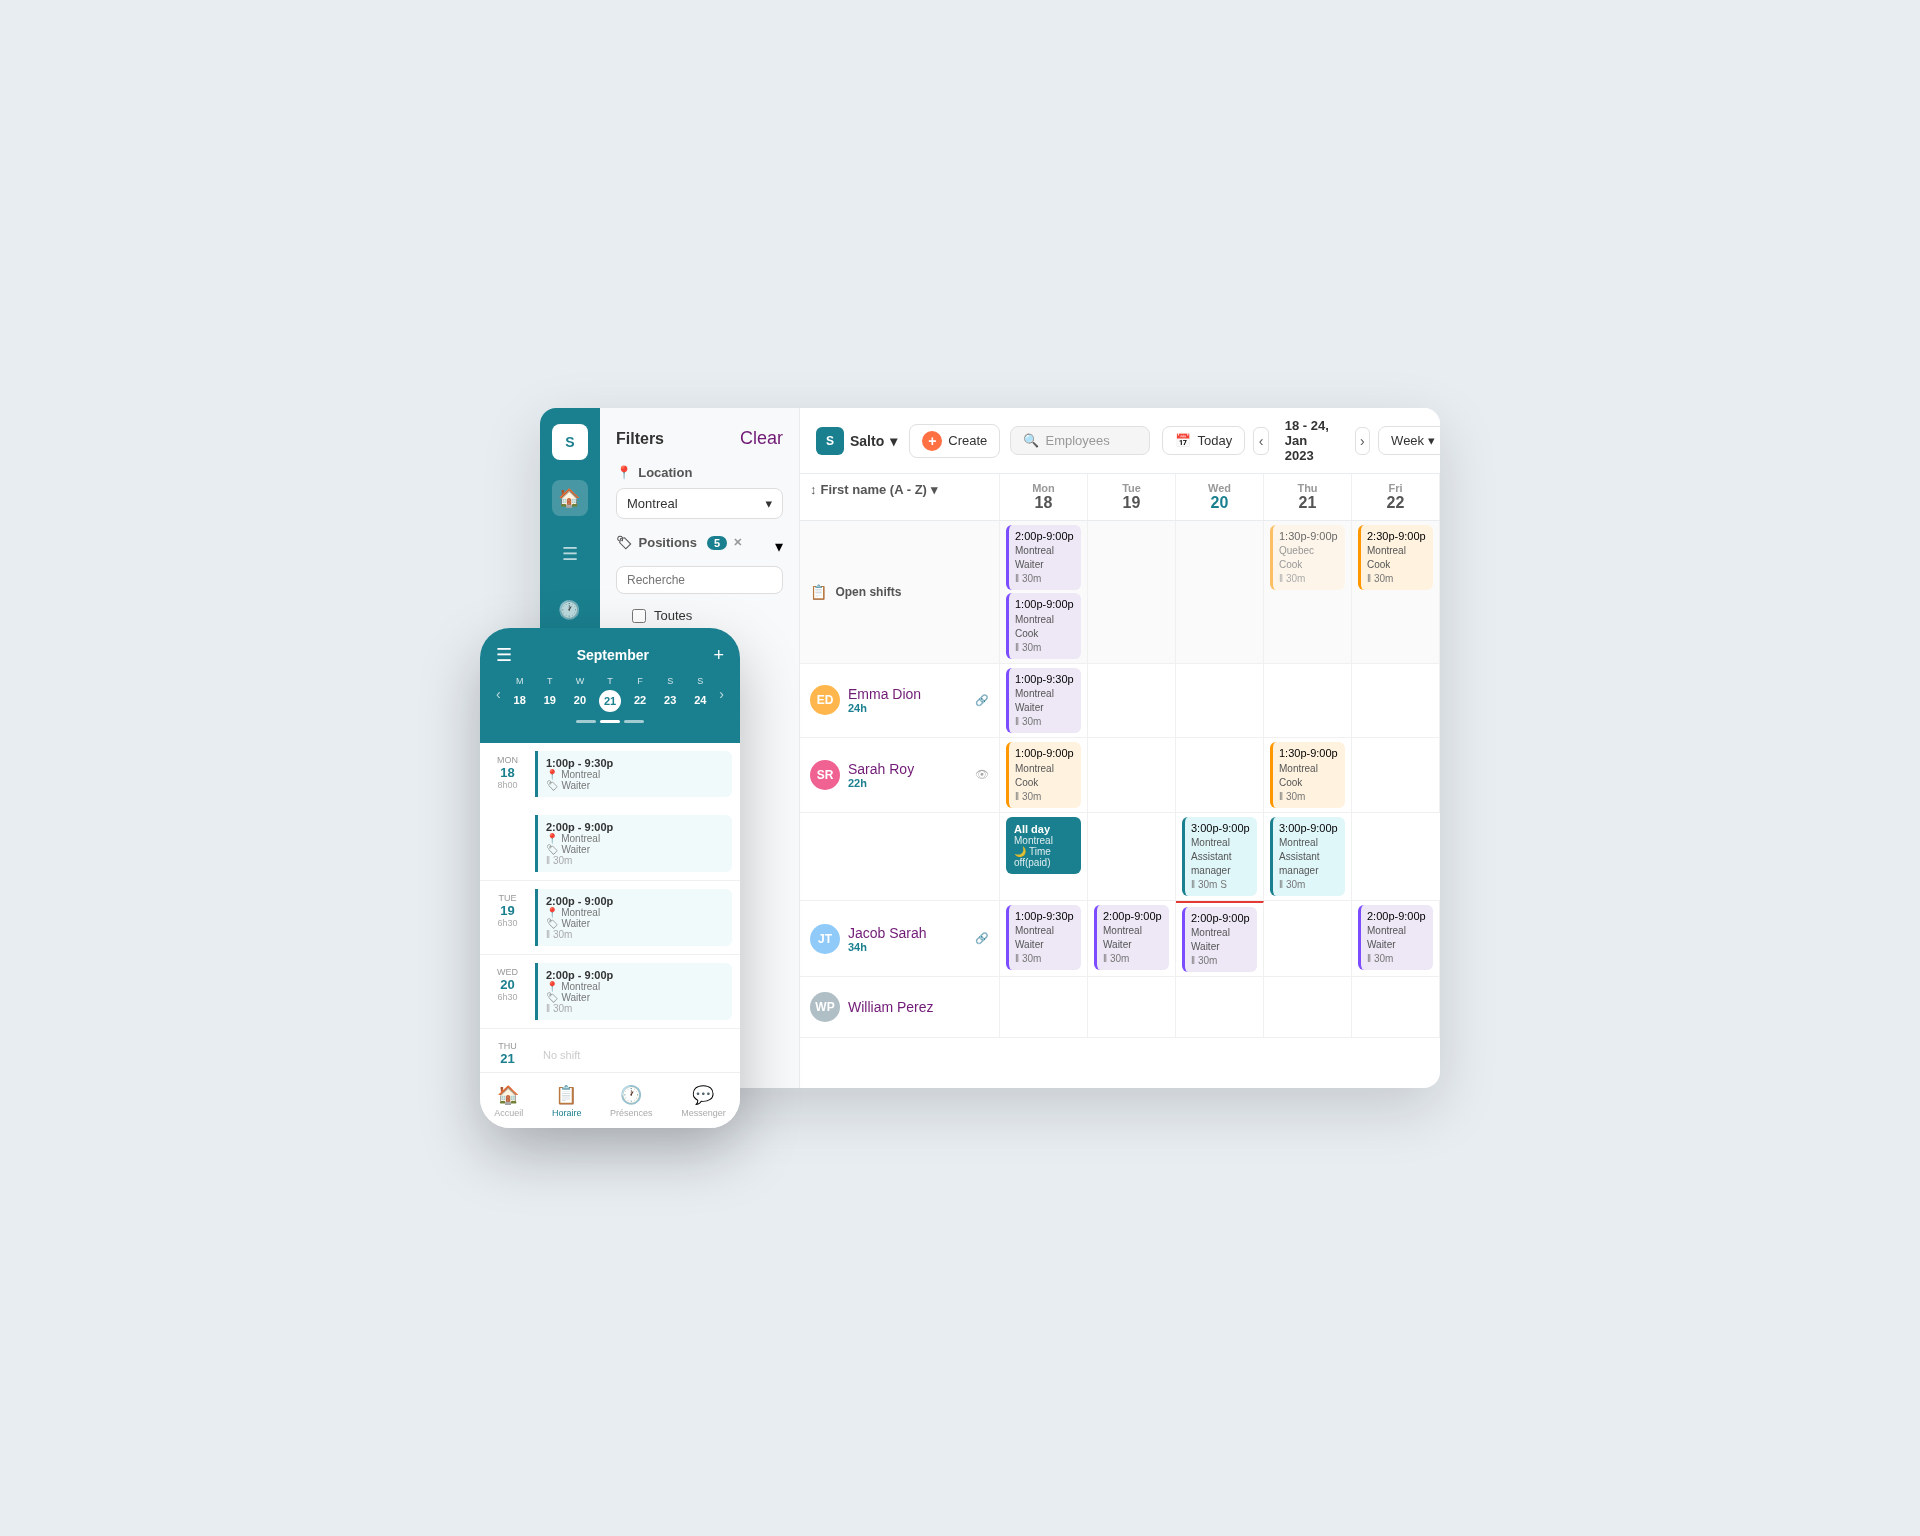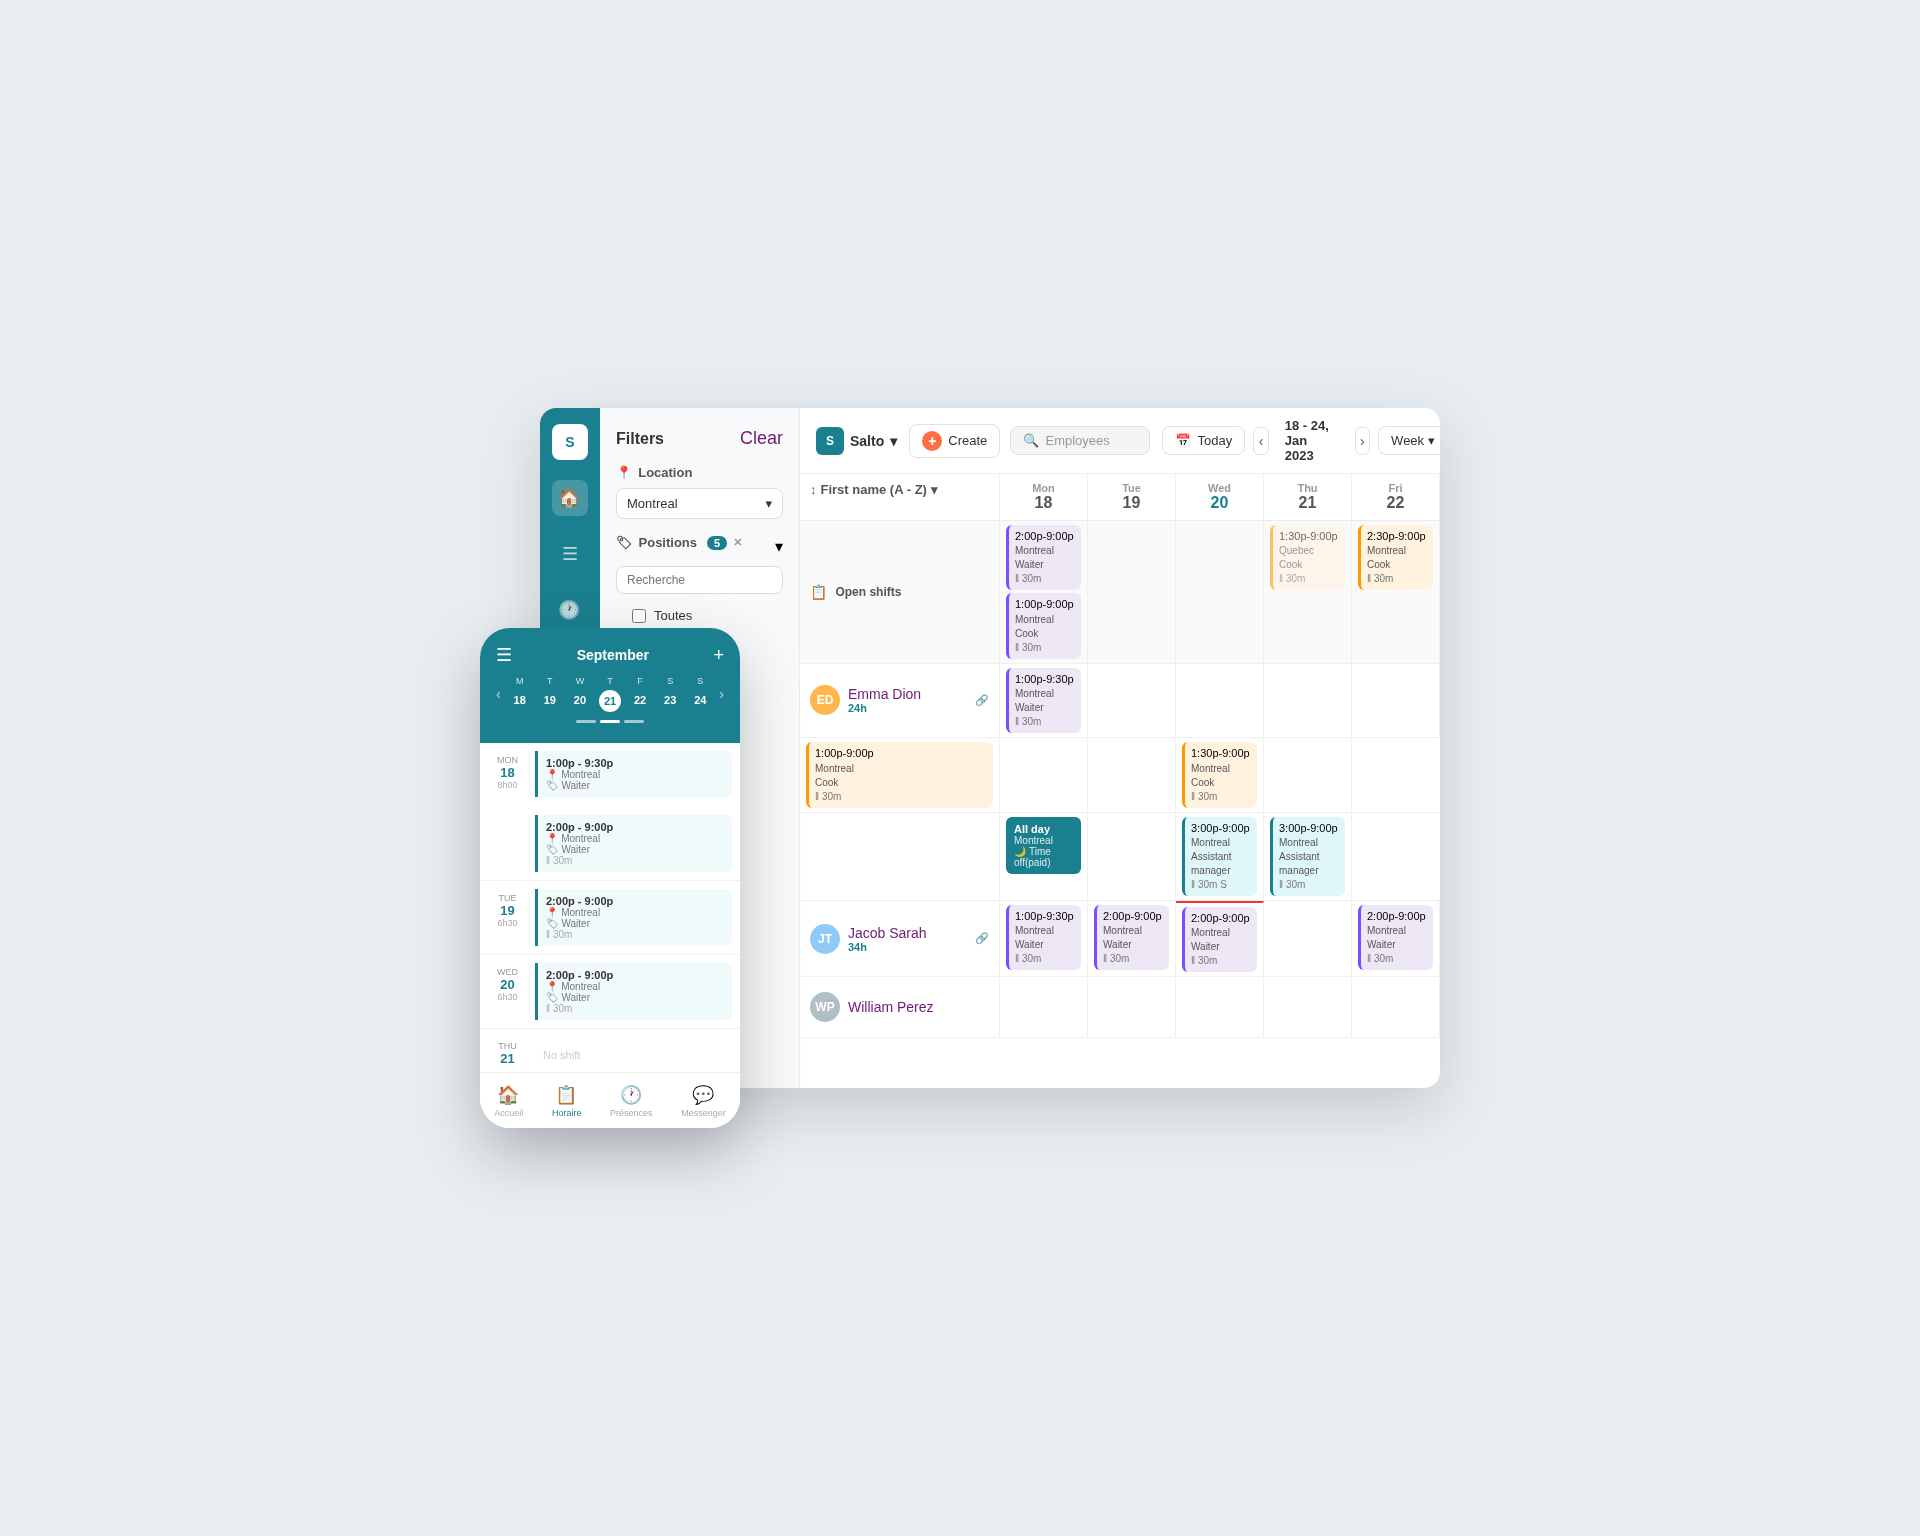--- a/index.html
+++ b/index.html
@@ -784,20 +784,28 @@
                 <div class="duration">‖ 30m</div>
               </div>
             </div>
             <div class="day-cell"></div>
             <div class="day-cell"></div>
             <div class="day-cell"></div>
             <div class="day-cell"></div>
           </div>
 
           <div class="schedule-row">
+            <div class="employee-cell">
+              <div class="avatar-placeholder" style="background:#f06292;color:#fff">SR</div>
+              <div class="employee-info">
+                <div class="employee-name">Sarah Roy</div>
+                <div class="employee-hours">22h</div>
+              </div>
+              <span style="font-size:11px;color:#aaa">👁</span>
+            </div>
             <div class="day-cell">
               <div class="shift-card shift-orange">
                 <div class="time">1:00p-9:00p</div>
                 <div class="location">Montreal</div>
                 <div class="role">Cook</div>
                 <div class="duration">‖ 30m</div>
               </div>
             </div>
             <div class="day-cell"></div>
             <div class="day-cell"></div>

